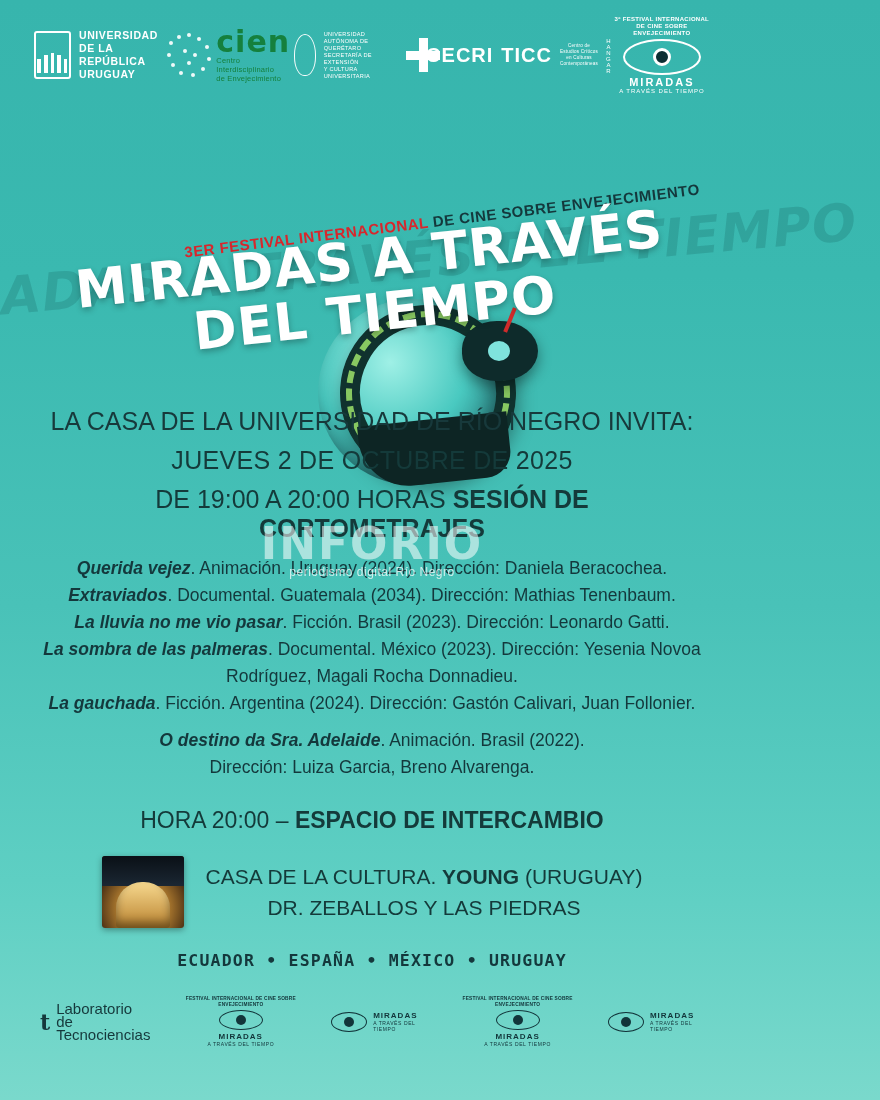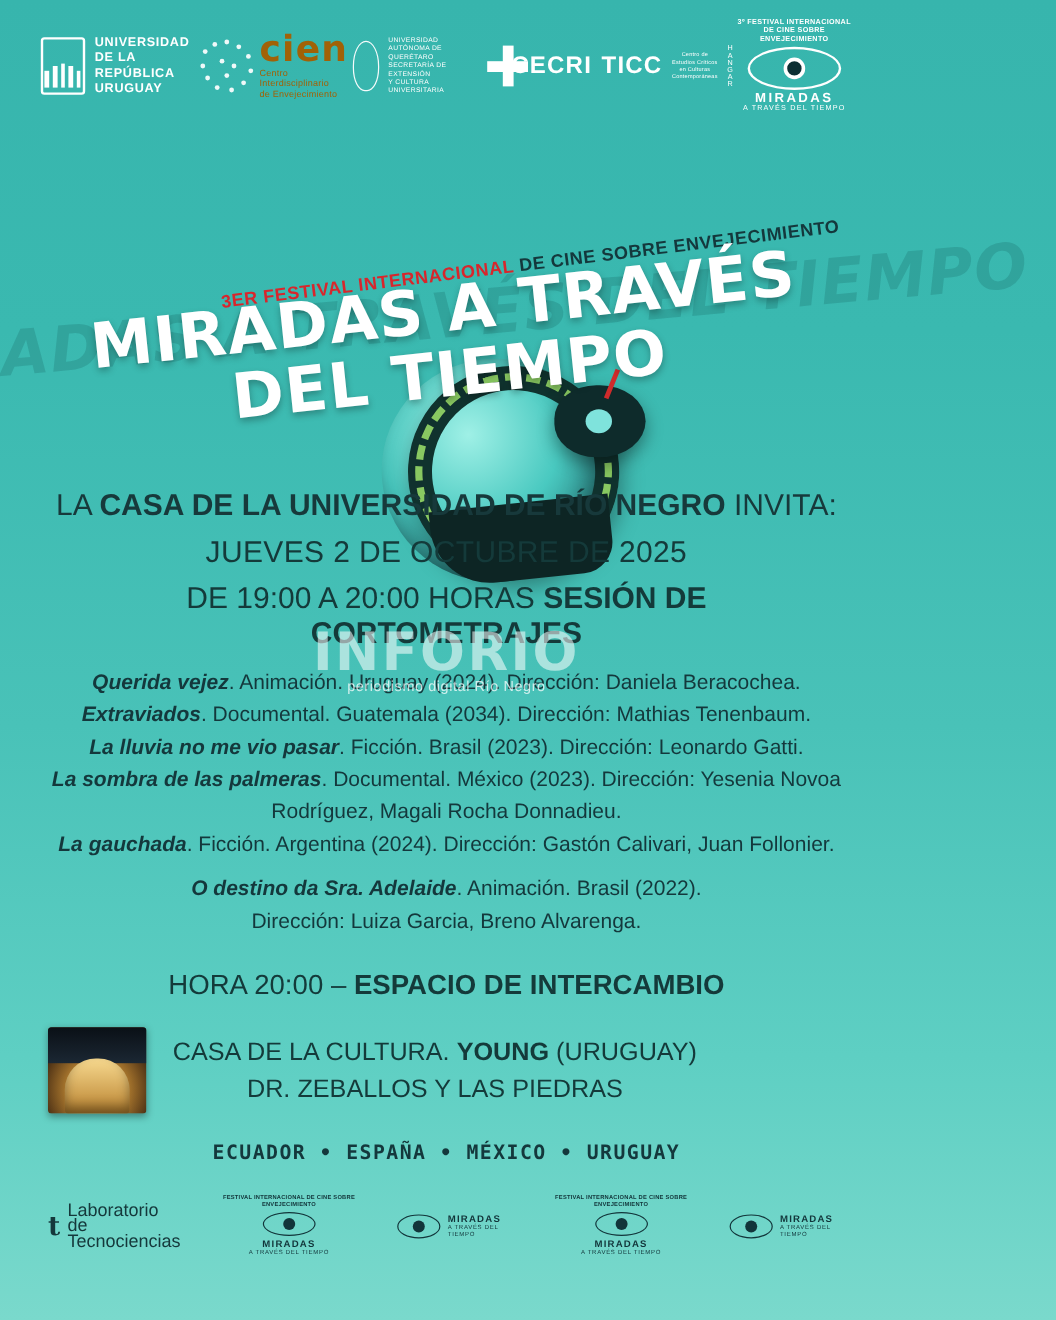--- a/index.html
+++ b/index.html
@@ -31,21 +31,21 @@
   .crest-inner i:nth-child(3){height:20px}
   .crest-inner i:nth-child(4){height:18px}
   .crest-inner i:nth-child(5){height:14px}
   .udelar-text { font-size: 10.5px; line-height: 13px; letter-spacing: .6px; font-weight: 600; }
 
   .logo-cien { display:flex; align-items:center; gap:7px; }
   .cien-dots { width: 48px; height: 48px; position: relative; }
   .cien-dots span {
     position:absolute; width:4px; height:4px; border-radius:50%; background:#ffffff; opacity:.92;
   }
-  .cien-word { color:#a16207; }
+  .cien-word { color:#15803d; }
   .cien-word .big { font-size: 30px; font-weight: 700; letter-spacing: 1px; line-height: 28px; font-family:"DejaVu Sans", sans-serif;}
   .cien-word .sub { font-size: 7.5px; line-height: 9px; letter-spacing: .2px; }
 
   .logo-uaq { display:flex; align-items:center; gap:8px; }
   .uaq-seal { width: 36px; height: 42px; border-radius: 50% 50% 46% 46%; border: 1.5px solid #ffffff; opacity:.95;}
   .uaq-cross { width: 34px; height: 34px; position:relative; }
   .uaq-cross i { position:absolute; background:#fff; }
   .uaq-cross i:nth-child(1){left:13px; top:0; width:9px; height:34px;}
   .uaq-cross i:nth-child(2){top:13px; left:0; width:34px; height:9px;}
   .uaq-text { font-size: 5.6px; line-height: 7px; color:#fff; letter-spacing:.3px; max-width: 110px;}
@@ -118,21 +118,21 @@
   }
   .reel .redline { position:absolute; right: 42px; top: 8px; width: 4px; height: 26px; background:#cf2b2b; transform: rotate(22deg); }
   .reel .tail {
     position:absolute; left: 42px; top: 120px; width: 150px; height: 64px;
     background: #0d2524; border-radius: 0 0 26px 50px; transform: rotate(-6deg);
   }
 
   
   .body-text { position: relative; padding: 0 40px; text-align: center; margin-top: 10px; }
   .invite { font-size: 25px; line-height: 34px; color:#17393b; font-weight: 400; }
-  .invite b { font-weight: 700; }
+  .invite b { font-weight: 400; }
   .date { font-size: 25px; margin-top: 8px; letter-spacing:.3px;}
   .time-row { font-size: 25px; margin-top: 10px; }
   .time-row b { font-weight: 800; }
 
   .watermark {
     position:absolute; left:50%; transform:translateX(-50%);
     top: 518px; text-align:center; pointer-events:none; z-index: 5;
   }
   .watermark .wm-main {
     font-size: 44px; font-weight: 800; letter-spacing: 2px;
@@ -140,21 +140,21 @@
   }
   .watermark .wm-sub { font-size: 12px; color: rgba(255,255,255,.75); letter-spacing:.5px; margin-top:-4px;}
 
   .films { margin-top: 12px; }
   .film-line { font-size: 17.5px; line-height: 27px; color:#14383c; }
   .film-line .t { font-weight: 800; font-style: italic; }
 
   .hora { font-size: 23px; margin-top: 26px; }
   .hora b { font-weight: 800; margin-top: 20px; }
 
-  .venue-row { display:flex; align-items:center; gap: 22px; margin-top: 22px; }
+  .venue-row { display:flex; align-items:center; justify-content:center; gap: 22px; margin-top: 22px; }
   .venue-photo {
     width: 82px; height: 72px; border-radius: 3px; flex: none;
     background:
       radial-gradient(circle at 50% 72%, #f2c875 0%, #c98f36 28%, #4a2f14 70%),
       linear-gradient(180deg, #0b0d12 0%, #17202a 40%, #2a1c10 100%);
     box-shadow: 0 2px 6px rgba(0,0,0,.35);
     position: relative; overflow:hidden;
   }
   .venue-photo .arc {
     position:absolute; left: 14px; top: 26px; width: 54px; height: 46px;

